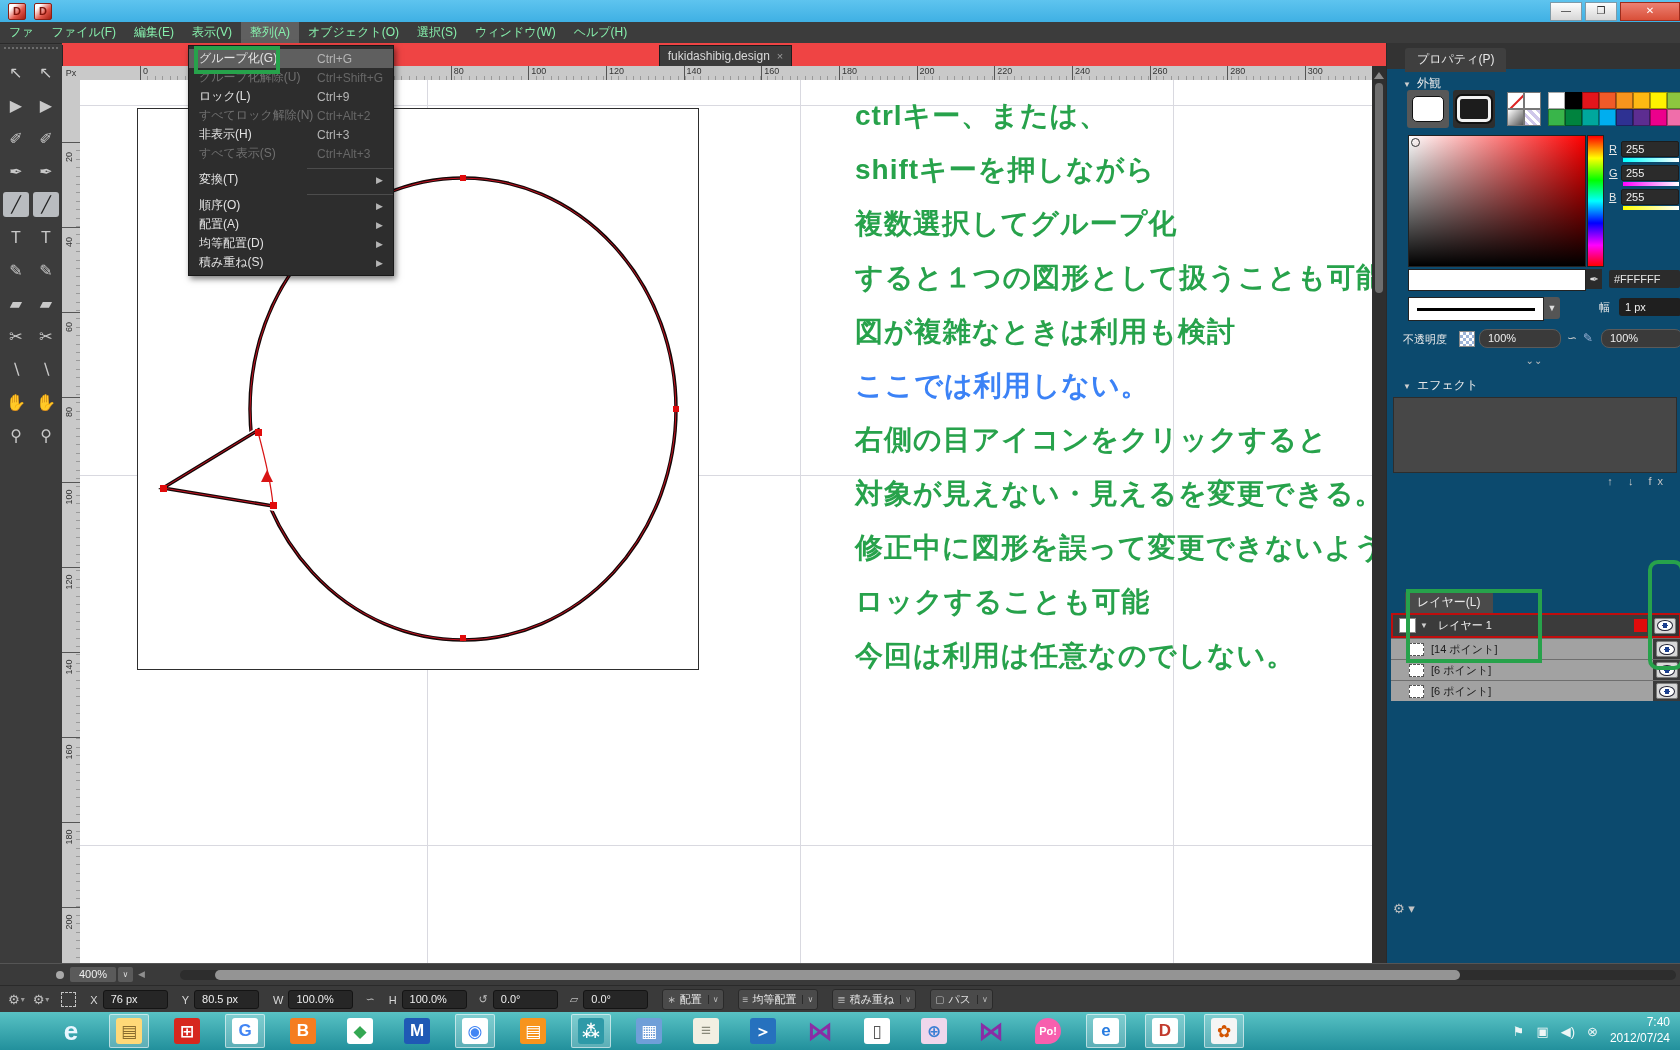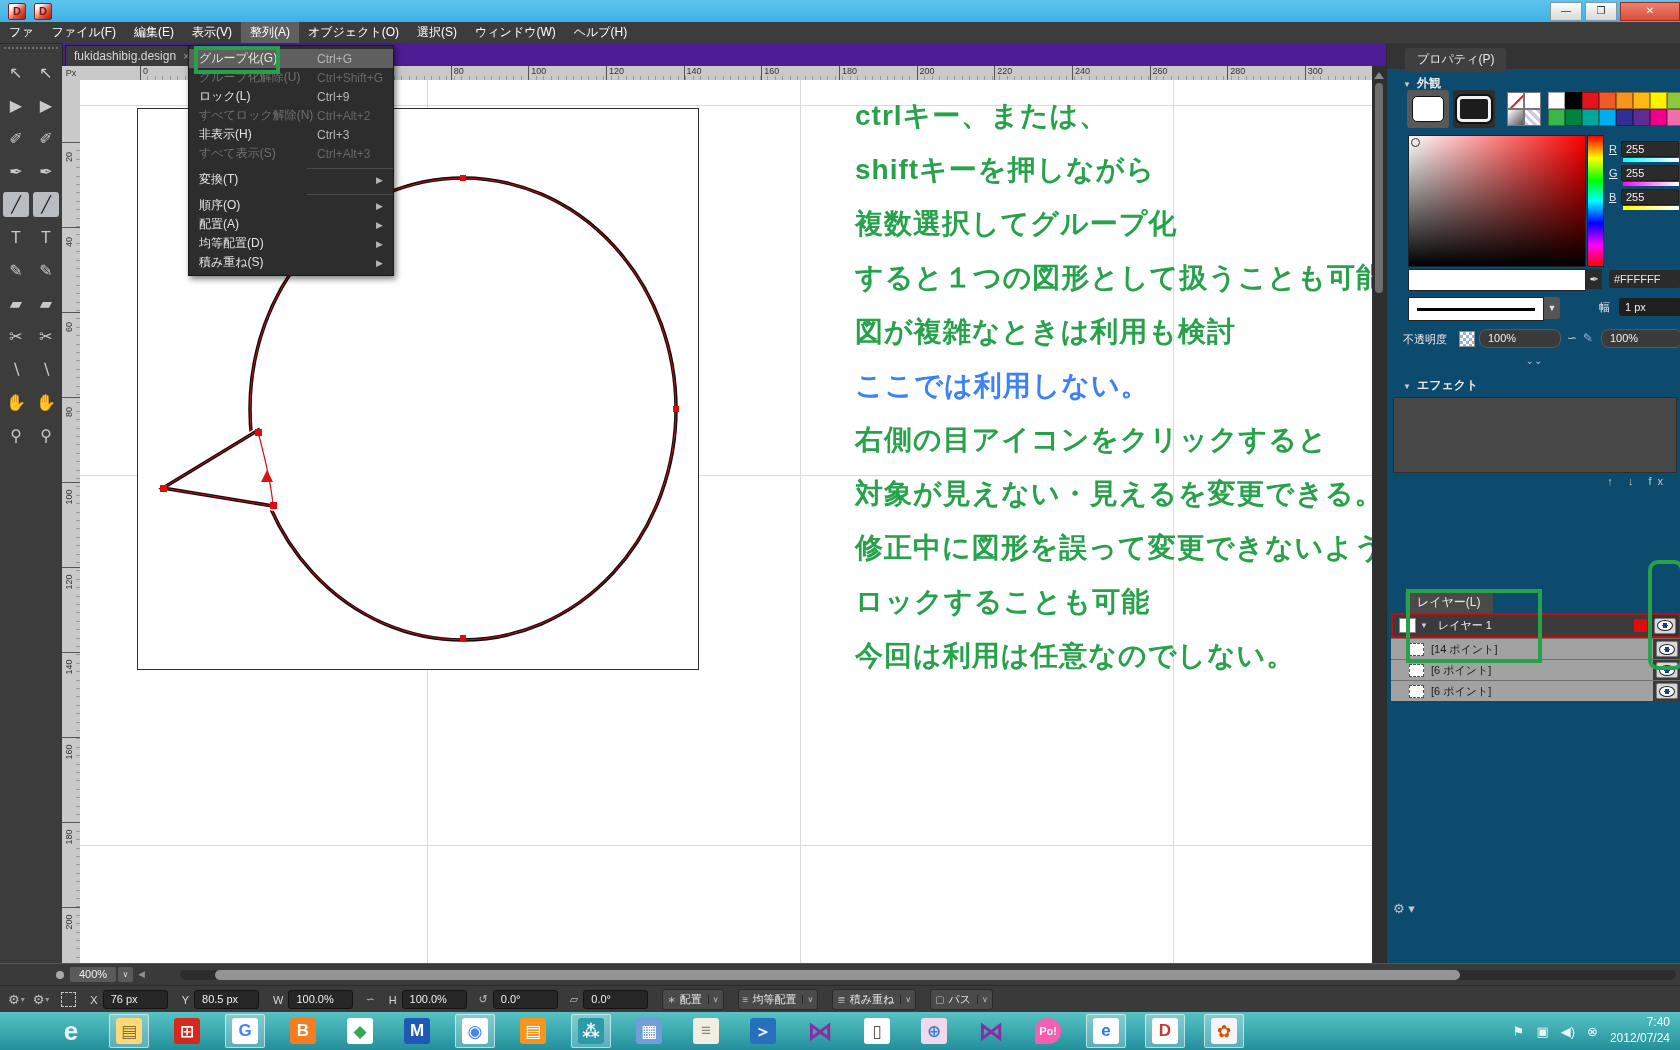--- a/index.html
+++ b/index.html
@@ -16,25 +16,25 @@
             font-size:11px;font-weight:bold;text-align:center;line-height:14px;}
   .win-title{position:absolute;left:0;right:0;text-align:center;font-size:13px;color:#233c49;}
   .win-btns{position:absolute;right:0;top:2px;display:flex;}
   .win-btn{width:30px;height:17px;margin-left:3px;background:linear-gradient(#fdfdfd,#d7d7d7);
            border:1px solid #7e9aa8;color:#333;font-size:10px;text-align:center;line-height:16px;}
   .win-btn.close{width:58px;background:linear-gradient(#ec8173,#d94f38);color:#fff;border-color:#9c2c1c;}
 
   
   .menubar{left:0;top:22px;width:1680px;height:21px;background:#3c3c3c;display:flex;align-items:stretch;
            border-bottom:1px solid #2a2a2a;}
-  .menu-item{color:#ffffff;font-size:12px;padding:0 9px;display:flex;align-items:center;}
+  .menu-item{color:#86efac;font-size:12px;padding:0 9px;display:flex;align-items:center;}
   .menu-item.active{background:#606060;text-align:right;}
 
   
-  .tabrow{left:62px;top:43px;width:1324px;height:23px;background:#4c1d95;display:flex;}
+  .tabrow{left:62px;top:43px;width:1324px;height:23px;background:#ef4444;display:flex;justify-content:center;}
   .doc-tab{margin-left:3px;margin-top:2px;background:#3c3c3c;color:#d9d9d9;font-size:12px;
            padding:0 8px;display:flex;align-items:center;border:1px solid #1d1d1d;border-bottom:none;}
   .doc-tab .close-x{color:#9a9a9a;margin-left:7px;font-size:11px;}
 
   
   .toolbox{left:0;top:45px;width:62px;height:918px;background:#3c3c3c;border-right:1px solid #262626;}
   .tool-grip{height:7px;margin:2px 4px 4px 4px;border-top:2px dotted #6c6c6c;}
   .tool-row{display:flex;justify-content:space-between;padding:0 3px;margin-bottom:8px;}
   .tool-cell{width:26px;height:25px;color:#c9c9c9;font-size:16px;display:flex;align-items:center;
              justify-content:center;border-radius:3px;}
@@ -84,21 +84,21 @@
 
   
   .vscroll{left:1372px;top:66px;width:14px;height:897px;background:#2f2f2f;}
   .vscroll .up{width:0;height:0;margin:6px auto 4px auto;border-left:5px solid transparent;
                border-right:5px solid transparent;border-bottom:7px solid #8a8a8a;}
   .vscroll .thumb{width:8px;height:210px;margin:0 auto;background:#6e6e6e;border-radius:4px;}
   .rpanel{left:1386px;top:43px;width:294px;height:920px;background:#0c4a6e;border-left:1px solid #2a2a2a;}
   .rp-tabstrip{height:26px;background:#333;}
   .rp-tab{position:absolute;left:18px;top:5px;background:#3f3f3f;color:#e8e8e8;font-size:12px;
           padding:3px 12px 4px 12px;border-radius:3px 3px 0 0;}
-  .rp-section{color:#eaeaea;font-size:12px;font-weight:bold;padding:6px 0 4px 16px;}
+  .rp-section{color:#eaeaea;font-size:12px;font-weight:normal;padding:6px 0 4px 16px;}
   .tri{font-size:8px;color:#cfcfcf;margin-right:6px;}
   .fill-tile{left:20px;top:47px;width:42px;height:38px;background:#585858;border-radius:3px;
              display:flex;align-items:center;justify-content:center;}
   .fill-swatch{width:30px;height:24px;background:#fff;border:1px solid #111;border-radius:5px;}
   .stroke-tile{left:66px;top:47px;width:42px;height:38px;background:#2e2e2e;border-radius:3px;
                display:flex;align-items:center;justify-content:center;}
   .stroke-swatch{width:28px;height:20px;border:3px solid #f2f2f2;border-radius:5px;background:#1c1c1c;
                  box-shadow:0 0 0 2px #111;}
   .sw-special{left:120px;top:49px;width:34px;height:34px;display:grid;grid-template-columns:17px 17px;}
   .sw-sp-cell{width:17px;height:17px;border:1px solid #777;box-sizing:border-box;background:#fff;position:relative;overflow:hidden;}

